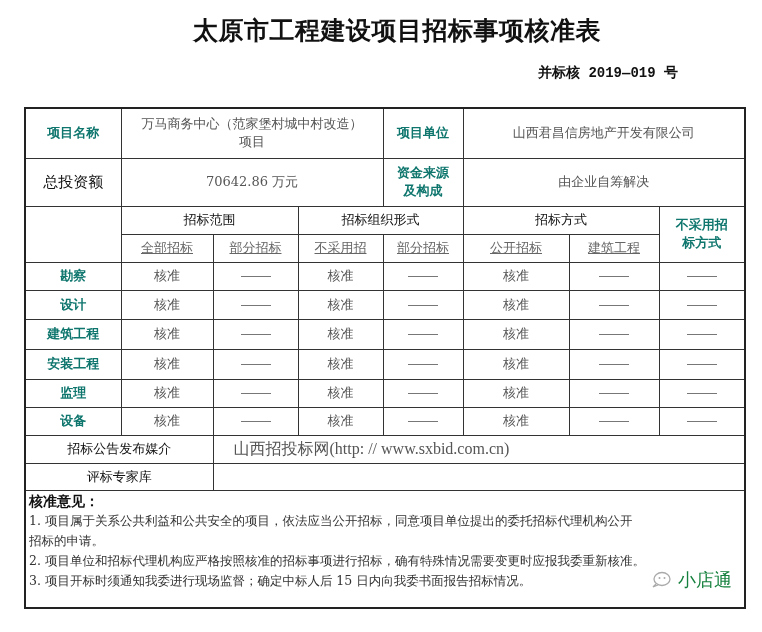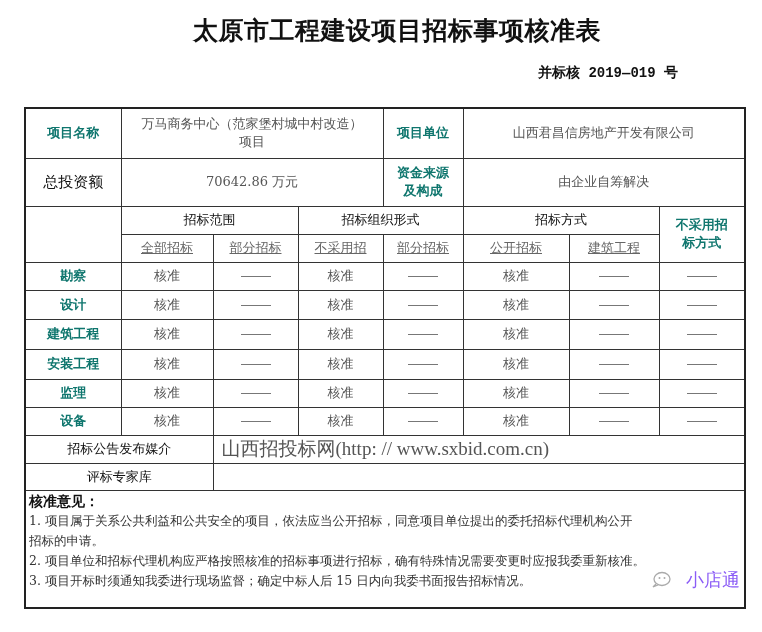--- a/index.html
+++ b/index.html
@@ -9,21 +9,21 @@
   table.main { position: absolute; left: 24px; top: 107px; width: 720px; border-collapse: collapse; table-layout: fixed; border: 2px solid #222; }
   table.main td { border: 1px solid #333; text-align: center; vertical-align: middle; padding: 0; font-size: 13px; line-height: 18px; overflow: hidden; }
   .lbl { font-family: "DejaVu Sans", sans-serif; font-weight: bold; font-size: 13px; color: #0f766e; }
   .lbl-lg { font-family: "DejaVu Sans", sans-serif; font-weight: normal; font-size: 16px; color: #111; }
   .val { color: #555; font-size: 13px; }
   .sub { color: #666; font-size: 13px; text-decoration: underline; }
   .dash { display: inline-block; width: 30px; height: 0; border-top: 1px solid #777; vertical-align: middle; }
   .comments-cell { text-align: left !important; vertical-align: top !important; padding: 0 4px 0 3px !important; }
   .comments-title { font-family: "DejaVu Sans", sans-serif; font-weight: bold; font-size: 14px; color: #111; line-height: 20px; }
   .comment-line { font-size: 12.5px; color: #333; line-height: 20px; white-space: nowrap; }
-  .watermark { position: absolute; left: 650px; top: 568px; font-family: "DejaVu Sans", sans-serif; font-size: 18px; color: #8b5cf6; display: flex; align-items: center; gap: 14px; }
+  .watermark { position: absolute; left: 650px; top: 568px; font-family: "DejaVu Sans", sans-serif; font-size: 18px; color: #15803d; display: flex; align-items: center; gap: 6px; }
   .wm-icon { width: 22px; height: 18px; }
 </style>
 </head>
 <body>
 
 <div class="title">太原市工程建设项目招标事项核准表</div>
 <div class="docno">并标核 2019—019 号</div>
 
 <table class="main">
   <colgroup>
@@ -130,21 +130,21 @@
     <td><span class="dash"></span></td>
     <td class="val">核准</td>
     <td><span class="dash"></span></td>
     <td class="val">核准</td>
     <td><span class="dash"></span></td>
     <td><span class="dash"></span></td>
   </tr>
 
   <tr style="height:28px">
     <td colspan="2" class="lbl-lg">招标公告发布媒介</td>
-    <td colspan="6" class="val" style="text-align:left; padding-left:8px; font-family:'Liberation Serif', serif; font-size:19px;">山西招投标网(http: // www.sxbid.com.cn)</td>
+    <td colspan="6" class="val" style="text-align:left; padding-left:20px; font-family:'Liberation Serif', serif; font-size:16px;">山西招投标网(http: // www.sxbid.com.cn)</td>
   </tr>
   <tr style="height:27px">
     <td colspan="2" class="lbl-lg">评标专家库</td>
     <td colspan="6"></td>
   </tr>
   <tr style="height:118px">
     <td colspan="8" class="comments-cell" style="border-bottom:none;">
       <div class="comments-title">核准意见：</div>
       <div class="comment-line">1. 项目属于关系公共利益和公共安全的项目，依法应当公开招标，同意项目单位提出的委托招标代理机构公开</div>
       <div class="comment-line">招标的申请。</div>

